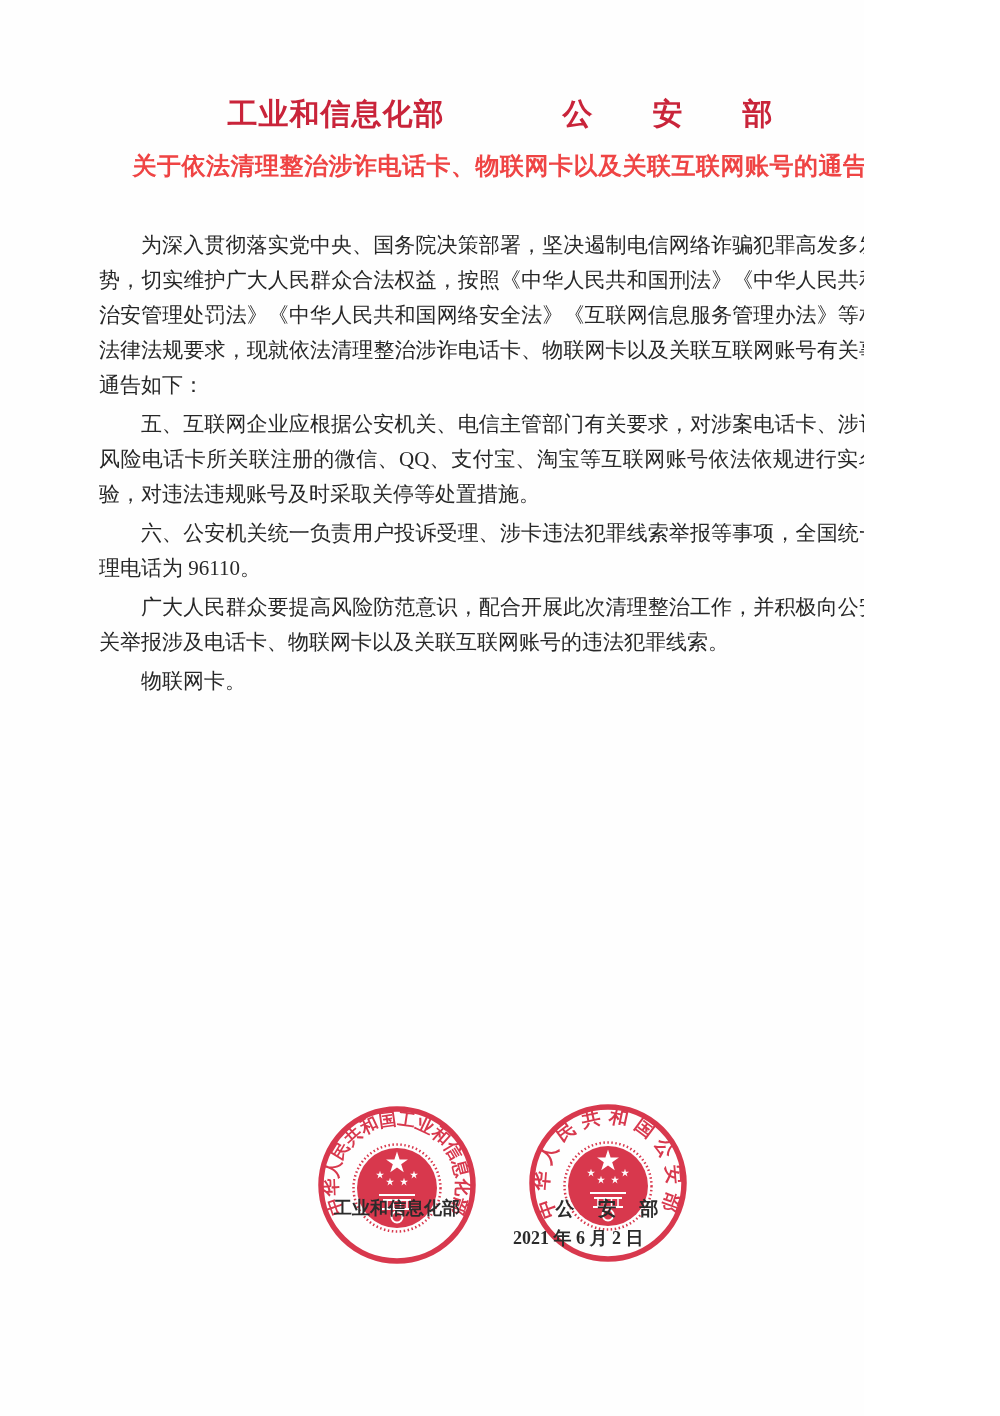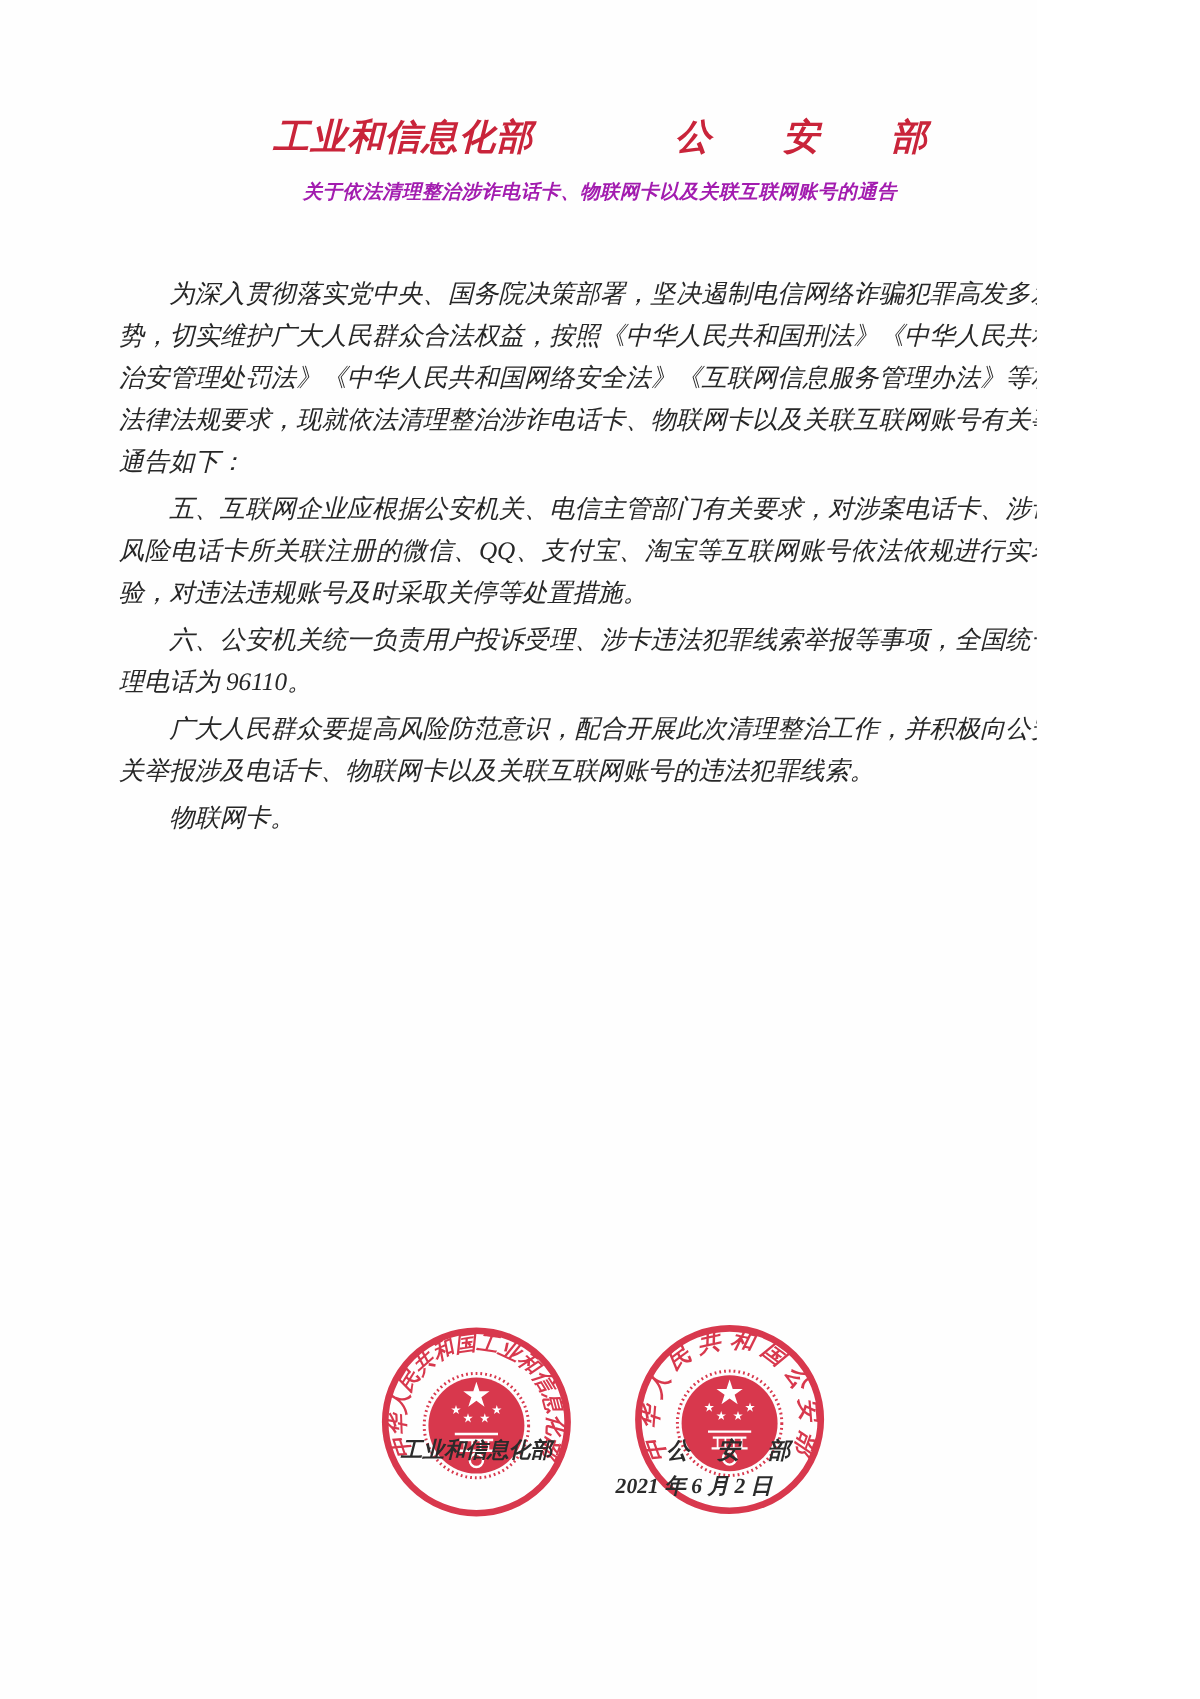--- a/index.html
+++ b/index.html
@@ -3,34 +3,33 @@
 <meta charset="utf-8">
 <style>
   html,body { margin:0; padding:0; background:#ffffff; }
   .page {
     position:relative;
     width:864px; height:1416px;
     background:#fefefe;
     font-family:"Liberation Serif","DejaVu Serif",serif;
     color:#272727;
     overflow:hidden;
-    font-style:italic;
   }
   .header-row {
     position:absolute; top:94px; left:0; width:1000px;
     display:flex; justify-content:center; align-items:baseline; gap:118px;
   }
   .ministry {
     font-size:30px; font-weight:bold; color:#c9243a;
     letter-spacing:1px; white-space:nowrap;
   }
   .ministry-right { letter-spacing:15px; margin-right:-15px; }
   .doc-title {
     position:absolute; top:150px; left:0; width:1000px;
-    text-align:center; font-size:16px; font-weight:bold; color:#a21caf;
+    text-align:center; font-size:24px; font-weight:bold; color:#ef4444;
     letter-spacing:0.5px; margin:0;
   }
   .body-text {
     position:absolute; top:224px; left:95px; width:810px;
     font-size:21px; line-height:35px; text-align:justify;
   }
   .body-text p { margin:4px; text-indent:2em; }
   .seal { position:absolute; width:170px; height:170px; }
   .seal-left  { left:312px; top:1100px; }
   .seal-right { left:523px; top:1098px; }

